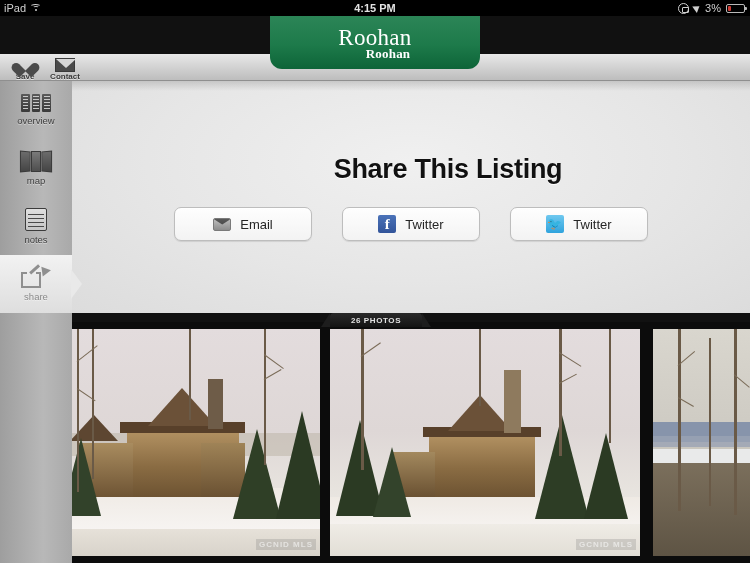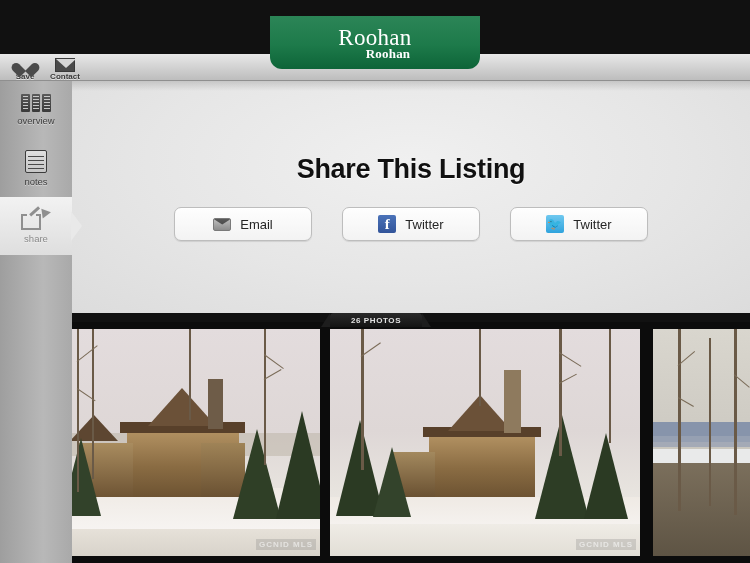--- a/index.html
+++ b/index.html
@@ -143,21 +143,21 @@
   .ic-share i.box:before{ content:""; position:absolute; left:-2px; top:0; width:6px; height:2px; background:#8f8f8f;}
   .ic-share i.box:after { content:""; position:absolute; right:-2px; top:0; width:5px; height:2px; background:#8f8f8f;}
   .ic-share i.arr { position:absolute; left:9px; top:6px; width:12px; height:2.5px; background:#8f8f8f;
      transform:rotate(-42deg); transform-origin:0 50%; }
   .ic-share i.head { position:absolute; right:0px; top:0px; width:0;height:0;
      border-left:9px solid #8f8f8f; border-top:5px solid transparent; border-bottom:5px solid transparent;
      transform:rotate(-8deg); }
 
   
   .content { position:absolute; top:81px; left:72px; width:678px; height:232px;
-             background:radial-gradient(ellipse at 50% 35%,#f0f0f0 0%,#e6e6e6 55%,#dcdcdc 100%); }
+             background:radial-gradient(ellipse at 50% 35%,#f0f0f0 0%,#e6e6e6 55%,#dcdcdc 100%);padding-left:37px; }
   .content:before { content:""; position:absolute; top:0; left:0; right:0; height:10px;
      background:linear-gradient(to bottom,rgba(140,140,140,.35),rgba(140,140,140,0)); }
   .share-title { position:absolute; top:73px; width:678px; text-align:center;
      font-size:27px; font-weight:bold; color:#111; letter-spacing:-.3px;
      text-shadow:0 1px 0 rgba(255,255,255,.9); }
   .btn-row { position:absolute; top:126px; left:0; width:678px;
      display:flex; justify-content:center; gap:30px; }
   .share-btn { width:138px; height:34px; background:linear-gradient(to bottom,#fefefe,#f3f3f3);
      border:1px solid #bdbdbd; border-radius:7px; display:flex; align-items:center;
      justify-content:center; gap:9px; box-shadow:0 1px 1px rgba(0,0,0,.10), inset 0 1px 0 #fff; }
@@ -212,20 +212,39 @@
   .branch{ position:absolute; background:#7a6b57; transform-origin:0 50%; }
   .hill  { position:absolute; background:#7c8aa0; }
   .lake  { position:absolute; background:#e9eaea; }
   .fg    { position:absolute; background:#6d6253; }
 </style>
 </head>
 <body>
 
 <div id="app">
 
+  <div class="statusbar">
+    <div class="sb-left">
+      <span>iPad</span>
+      <span class="wifi-ic">
+          <i></i>
+          <i></i>
+          <i></i>
+        </span>
+    </div>
+    <div class="sb-center">4:15 PM</div>
+    <div class="sb-right">
+      <span class="rot-ic"></span>
+      <span class="loc-ic"></span>
+      <span>3%</span>
+      <span class="batt">
+          <i></i>
+        </span>
+    </div>
+  </div>
 
 
   <div class="logo-banner">
     <div class="logo-main">Roohan</div>
     <div class="logo-sub">Roohan</div>
   </div>
 
   <div class="subbar">
     <div class="tool" style="left:4px;">
       <span class="heart"></span>
@@ -238,20 +257,28 @@
   </div>
 
   <div class="sidebar">
     <div class="sb-tab">
       <span class="ic-overview">
           <i></i>
           <i></i>
           <i></i>
         </span>
       <span class="lab">overview</span>
+    </div>
+    <div class="sb-tab">
+      <span class="ic-map">
+          <i></i>
+          <i></i>
+          <i></i>
+        </span>
+      <span class="lab">map</span>
     </div>
     <div class="sb-tab">
       <span class="ic-notes"></span>
       <span class="lab">notes</span>
     </div>
     <div class="sb-tab active">
       <span class="ic-share">
         <i class="box"></i>
           <i class="arr"></i>
           <i class="head"></i>

